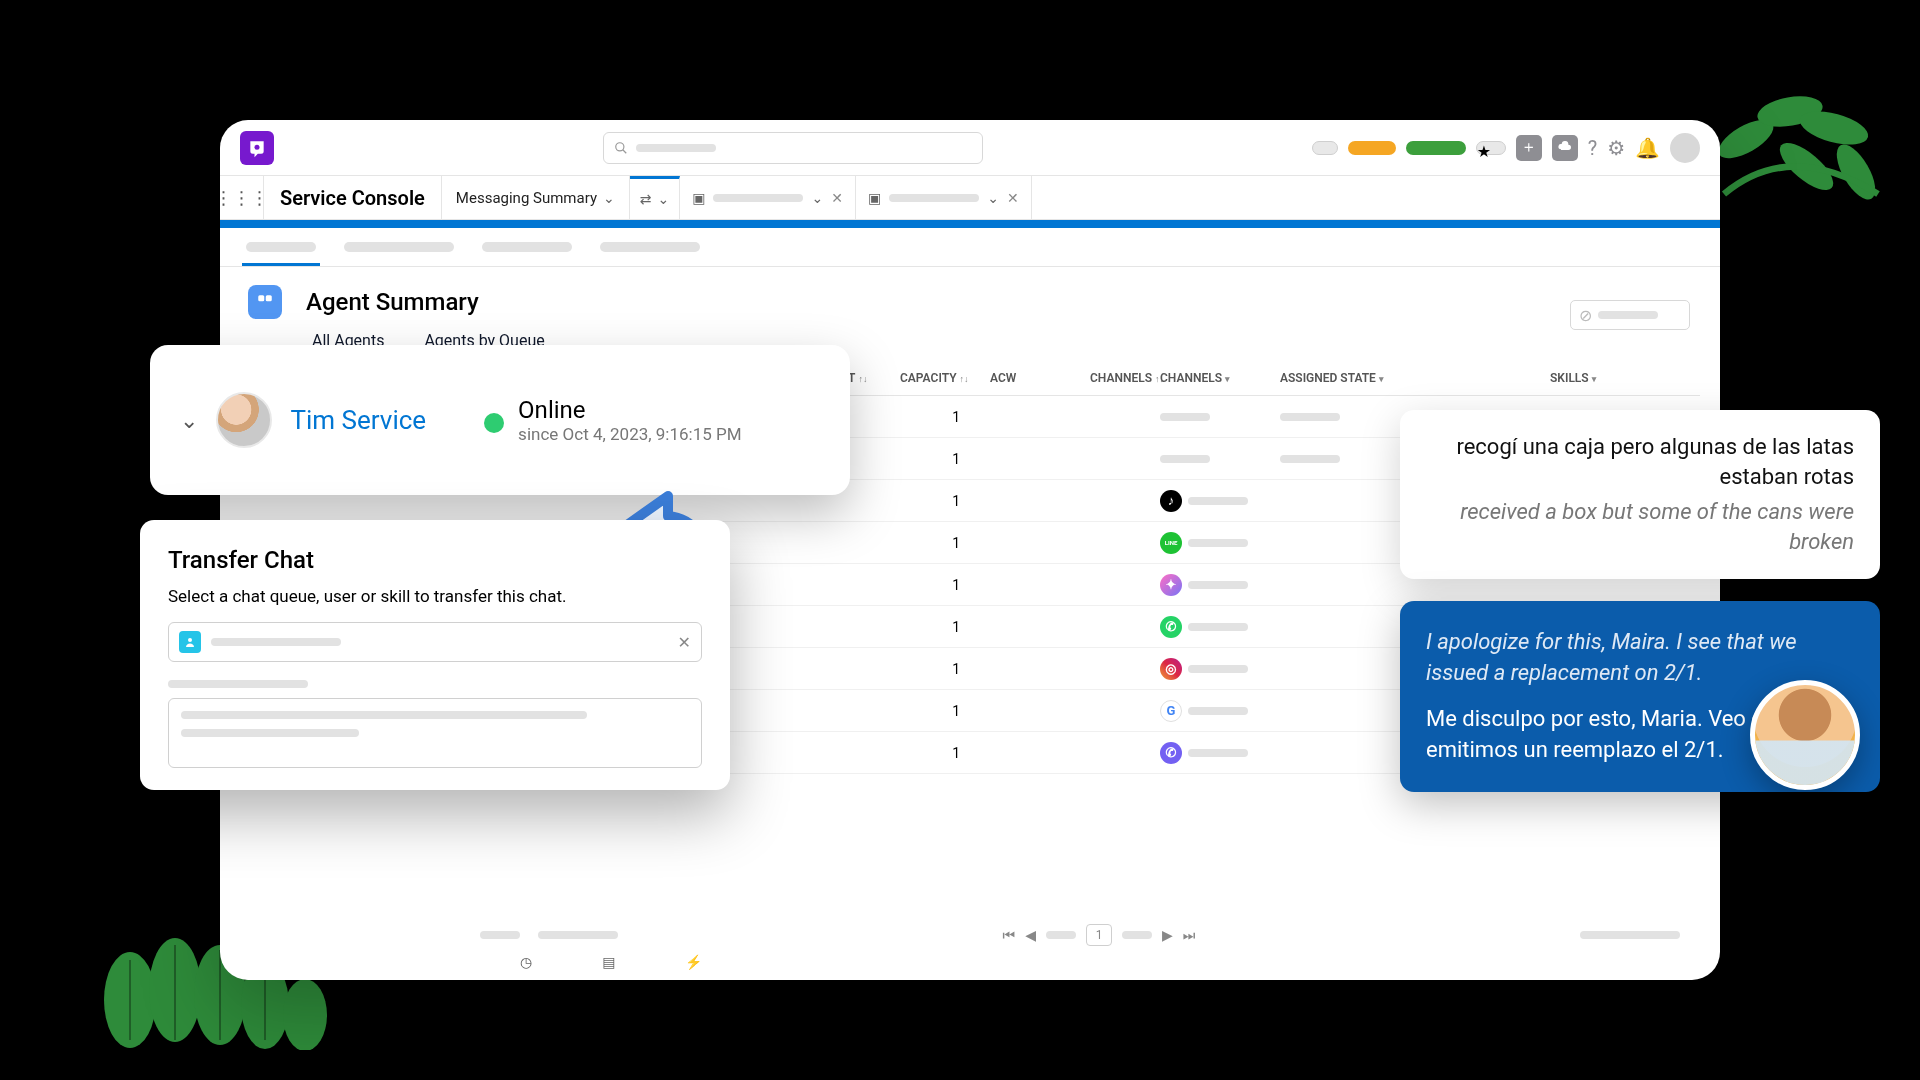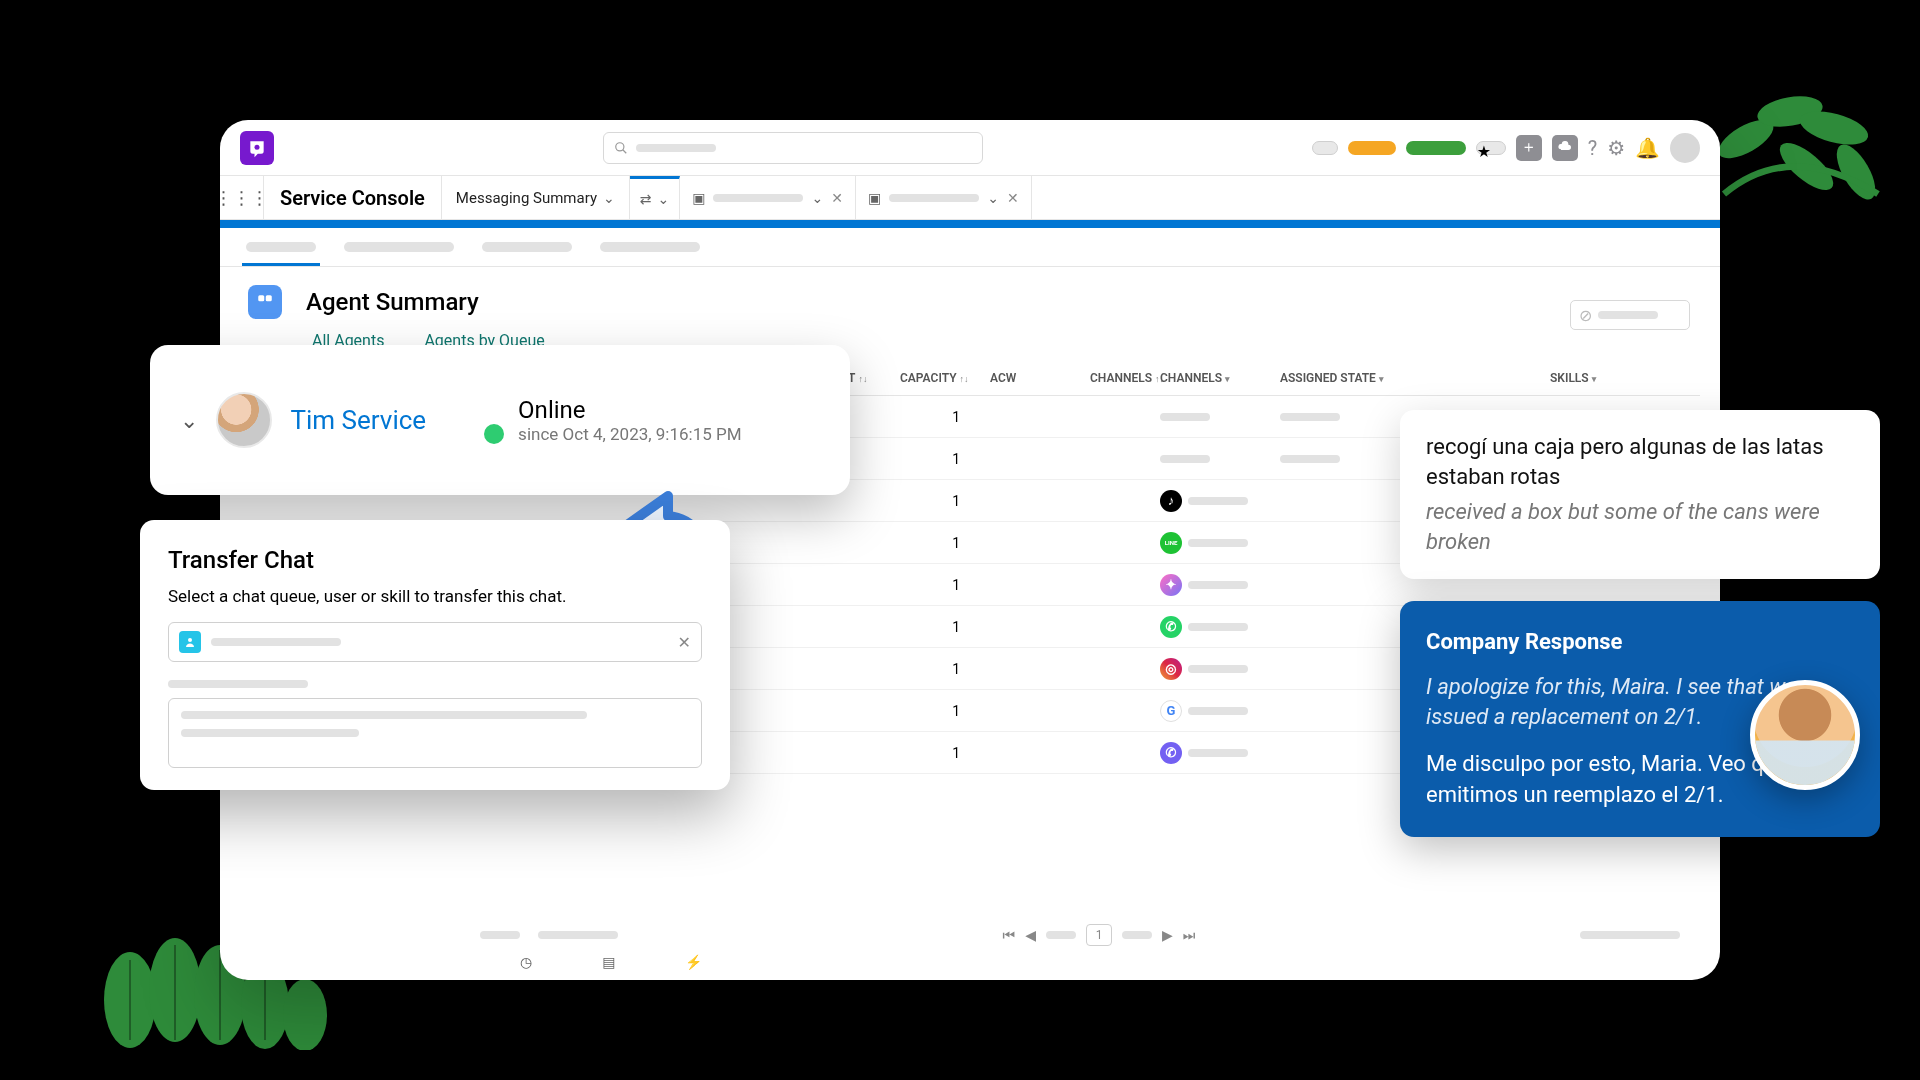--- a/index.html
+++ b/index.html
@@ -66,21 +66,21 @@
   .blue-band { background:#0176d3; height:8px; }
   .white-tabs { background:#fff; padding: 14px 26px 0 26px; display:flex; gap:28px; border-bottom:1px solid #e5e5e5; }
   .tab-ph { width:70px; height:10px; background:#e2e2e2; border-radius:5px; margin-bottom:14px; }
   .tab-ph.active { position:relative; }
   .tab-ph.active::after { content:""; position:absolute; left:-4px; right:-4px; bottom:-14px; height:3px; background:#0176d3; }
 
   
   .section-header { padding: 18px 28px 0 28px; display:flex; align-items:center; gap:24px; }
   .section-header .icon-badge { width:34px;height:34px;border-radius:8px;background:#5296f2;display:flex;align-items:center;justify-content:center;color:#fff;font-size:18px; }
   .section-header h2 { font-size:24px; font-weight:500; }
-  .sub-tabs { padding: 12px 40px 0 92px; display:flex; gap:40px; font-size:16px; color:#0f766e; }
+  .sub-tabs { padding: 12px 40px 0 92px; display:flex; gap:40px; font-size:16px; color:#0f172a; }
   .sub-tabs span { padding-bottom:10px; }
 
   
   .table-wrap { padding: 0 20px 0 20px; position: relative; }
   .thead { display:grid; grid-template-columns: 60px 300px 110px 90px 90px 90px 100px 70px 120px 110px 160px 110px 1fr; align-items:center; height:36px; font-size:12px; color:#555; font-weight:600; border-bottom:1px solid #e5e5e5; padding-left: 10px; }
   .thead .sort { font-size:9px; color:#888; margin-left:3px; }
   .tbody-row { display:grid; grid-template-columns: 60px 300px 110px 90px 90px 90px 100px 70px 120px 110px 160px 110px 1fr; align-items:center; height:42px; border-bottom:1px solid #f0f0f0; padding-left: 10px; }
   .chev { width:20px; text-align:center; color:#888; }
   .ph-line { height:8px; background:#e2e2e2; border-radius:4px; }
   .dot-green { width:12px;height:12px;border-radius:50%;background:#2ecc71;display:inline-block; }
@@ -91,21 +91,21 @@
 
   
   .agent-card {
     position:absolute; left:150px; top:345px; width:700px; height:150px;
     background:#fff; border-radius:18px; box-shadow:0 20px 50px rgba(0,0,0,.25);
     display:flex; align-items:center; padding:0 30px; gap:18px;
   }
   .agent-card .chev-big { font-size:22px; color:#555; }
   .agent-photo { width:56px;height:56px;border-radius:50%; background: radial-gradient(circle at 35% 30%, #f2d0b6 0 30%, #d4a57a 31% 45%, #c9c9c9 46% 100%); border:2px solid #e8e8e8; }
   .agent-name { font-size:26px; color:#0176d3; }
-  .status-block { display:flex; gap:14px; align-items:flex-end; margin-left:40px; }
+  .status-block { display:flex; gap:14px; align-items:center; margin-left:40px; }
   .dot-lg { width:20px;height:20px;border-radius:50%;background:#2ecc71; margin-top:6px; }
   .status-text .title { font-size:24px; }
   .status-text .since { font-size:17px; color:#777; max-width:260px; }
 
   
   .modal {
     position:absolute; left:140px; top:520px; width:590px;
     background:#fff; border-radius:14px; box-shadow:0 25px 60px rgba(0,0,0,.3);
     padding: 26px 28px 22px 28px;
   }
@@ -120,21 +120,21 @@
   .modal .msgbox .l1 { width:80%; height:8px; background:#e2e2e2; border-radius:4px; margin-bottom:10px; }
   .modal .msgbox .l2 { width:35%; height:8px; background:#e2e2e2; border-radius:4px; }
   .modal .actions { display:flex; justify-content:flex-end; margin-top:18px; }
   .btn-primary { background:#0b5cab; color:#fff; border:none; border-radius:6px; padding:10px 22px; font-size:17px; cursor:pointer; }
 
   
   .reply-arrow { position:absolute; left:598px; top:478px; width:120px; height:120px; }
 
   
   .chat-panel { position:absolute; right:40px; top:410px; width:480px; display:flex; flex-direction:column; gap:22px; }
-  .bubble-in { background:#fff; border-radius:14px; padding:22px 26px; box-shadow:0 12px 40px rgba(0,0,0,.18); font-size:22px; line-height:1.35; }
+  .bubble-in { background:#fff; border-radius:14px; padding:22px 26px; box-shadow:0 12px 40px rgba(0,0,0,.18); font-size:22px; line-height:1.35;text-align:right; }
   .bubble-in .orig { color:#111; margin-bottom:6px; }
   .bubble-in .trans { color:#777; font-style:italic; }
   .bubble-out { background:#0b5cab; color:#fff; border-radius:14px; padding:26px; font-size:22px; line-height:1.4; box-shadow:0 12px 40px rgba(0,0,0,.25); }
   .bubble-out .hdr { font-size:22px; font-weight:700; margin-bottom:14px; }
   .bubble-out .trans { font-style:italic; color:#dfe9f5; margin-bottom:16px; }
   .bubble-out .orig { color:#fff; }
 
   
   .agent-avatar-lg { position:absolute; right: -40px; top: 680px; width:110px; height:110px; border-radius:50%; border:5px solid #fff; background: radial-gradient(circle at 50% 30%, #c78a56 0 30%, #f5c58f 31% 60%, #f2b24a 61% 100%); box-shadow:0 10px 30px rgba(0,0,0,.3); overflow:hidden; }
   .agent-avatar-lg::before { content:""; position:absolute; inset:0; background: linear-gradient(180deg, rgba(255,220,170,0) 55%, rgba(210,230,245,0.9) 56%); }
@@ -530,21 +530,20 @@
         <div class="l2"></div>
     </div>
   </div>
 
   <div class="chat-panel">
     <div class="bubble-in">
       <div class="orig">recogí una caja pero algunas de las latas estaban rotas</div>
       <div class="trans">received a box but some of the cans were broken</div>
     </div>
     <div class="bubble-out">
-      <div class="hdr">Company Response</div>
       <div class="trans">I apologize for this, Maira. I see that we issued a replacement on 2/1.</div>
       <div class="orig">Me disculpo por esto, Maria. Veo que emitimos un reemplazo el 2/1.</div>
     </div>
   </div>
 
   <div class="agent-avatar-lg" style="left:1750px; top:680px; right:auto"></div>
 
 </div>
 
 </body></html>

